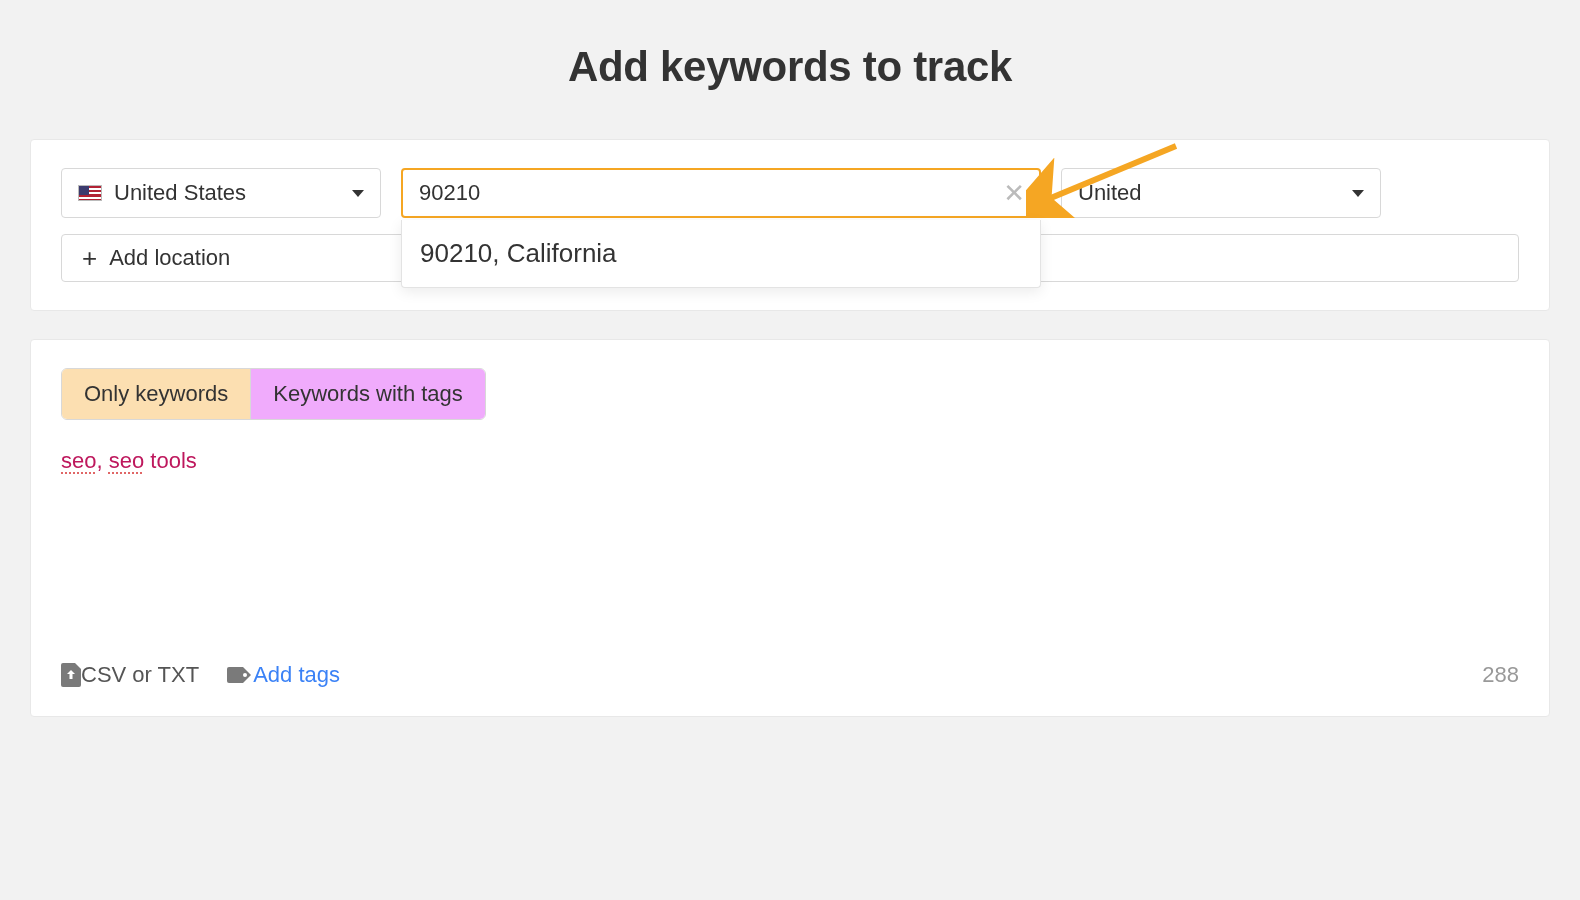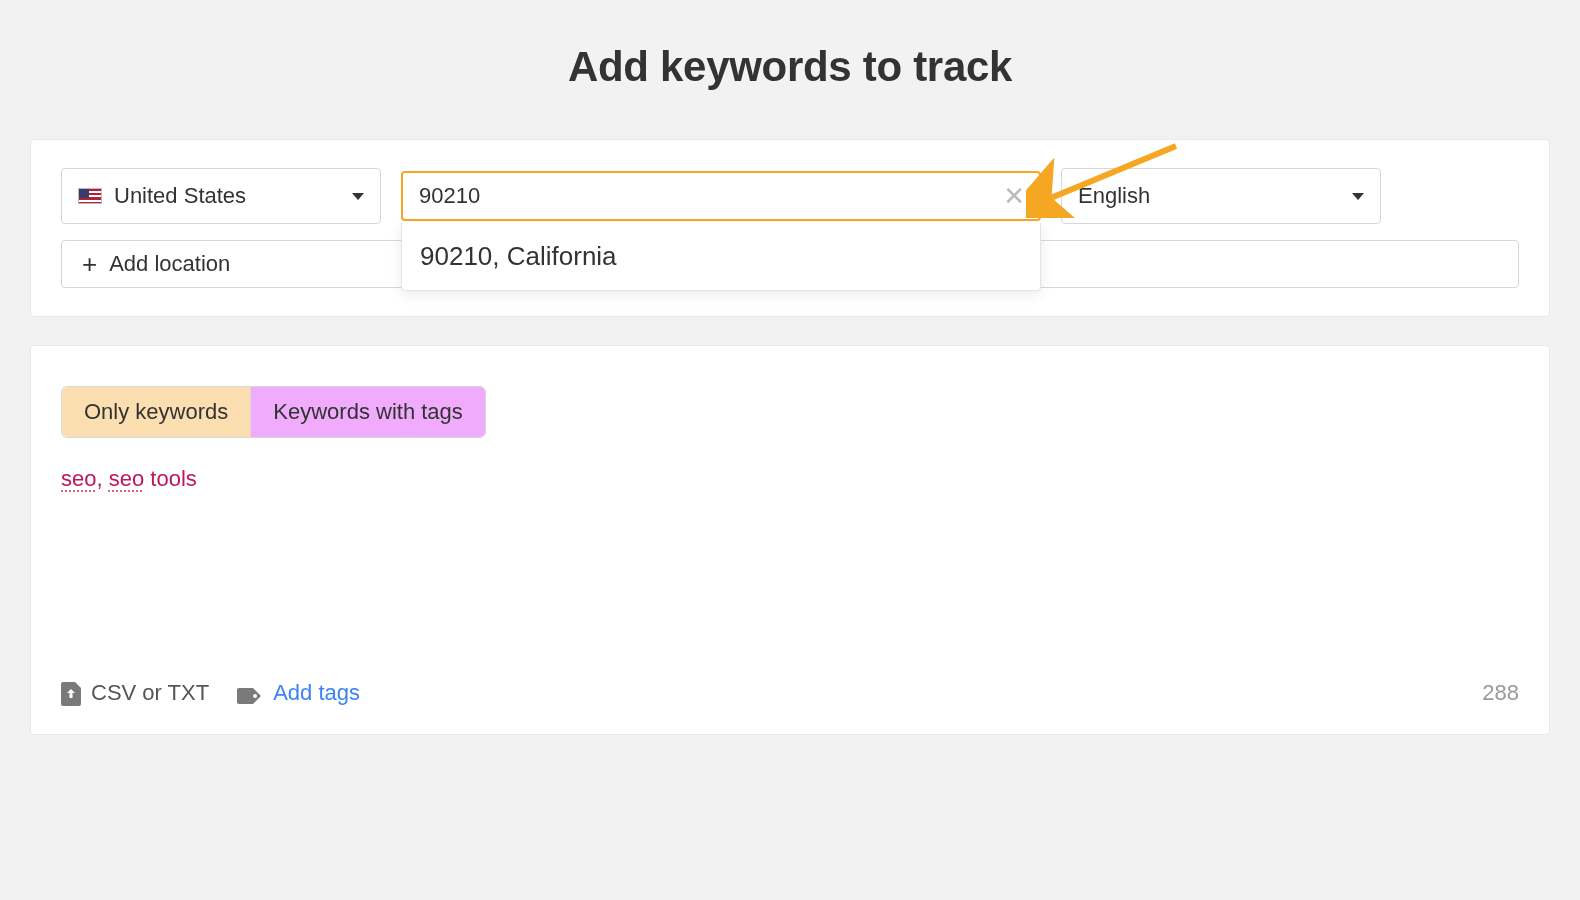--- a/index.html
+++ b/index.html
@@ -35,21 +35,21 @@
     margin-bottom: 14px;
   }
   .loc-row {
     display: flex;
     gap: 20px;
     align-items: center;
     margin-bottom: 16px;
     position: relative;
   }
   .select, .input, .btn {
-    height: 56px;
+    height: 50px;
     border: 1px solid #d8d8d8;
     border-radius: 4px;
     background: #fff;
     font-size: 22px;
     color: #333;
     display: flex;
     align-items: center;
     padding: 0 16px;
     cursor: pointer;
   }
@@ -150,21 +150,20 @@
     font-weight: 400;
   }
 
   
   .tabs {
     display: inline-flex;
     border: 1px solid #d8d8d8;
     border-radius: 6px;
     overflow: hidden;
     margin-bottom: 24px;
-    margin-top: 12px;
   }
   .tab {
     padding: 12px 22px;
     font-size: 22px;
     color: #333;
     background: #f0abfc;
     cursor: pointer;
     border: none;
   }
   .tab.active {
@@ -192,22 +191,21 @@
     font-size: 22px;
     margin-top: 8px;
   }
   .footer-left {
     display: flex;
     align-items: center;
     gap: 28px;
   }
   .footer-item {
     display: flex;
-    align-items: flex-end;
-    gap: 10px;
+    align-items: center;
     cursor: pointer;
   }
   .file-icon, .tag-icon {
     display: inline-flex;
     align-items: center;
     justify-content: center;
   }
   .counter { color: #999; }
 
   
@@ -237,21 +235,21 @@
       <div class="zip-wrap">
         <input class="zip-input" type="text" value="90210" style="">
         <span class="clear-x">✕</span>
 
         <div class="dropdown">
           <div class="dropdown-item">90210, California</div>
         </div>
       </div>
 
       <div class="select lang-select">
-        <span>English</span>
+        <span>United</span>
         <span class="caret"></span>
       </div>
 
       <svg class="arrow" width="160" height="80" viewBox="0 0 160 80">
         <defs>
           <marker id="ah" markerWidth="14" markerHeight="14" refX="4" refY="6" orient="auto">
             <path d="M0,0 L12,6 L0,12 L3,6 Z" fill="#f5a623"></path>
           </marker>
         </defs>
         <line x1="150" y1="8" x2="20" y2="62" stroke="#f5a623" stroke-width="6" marker-end="url(#ah)"></line>

